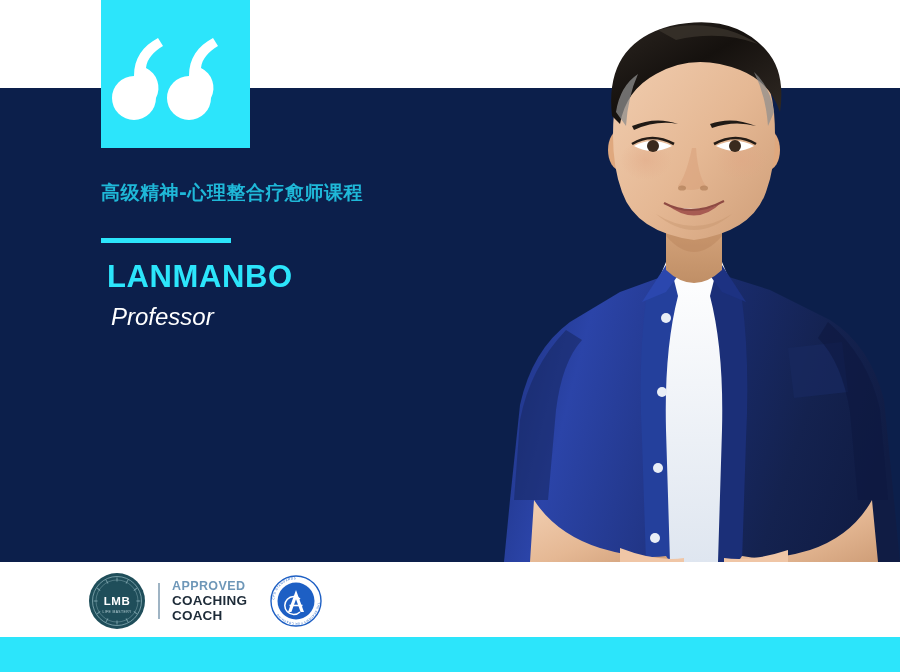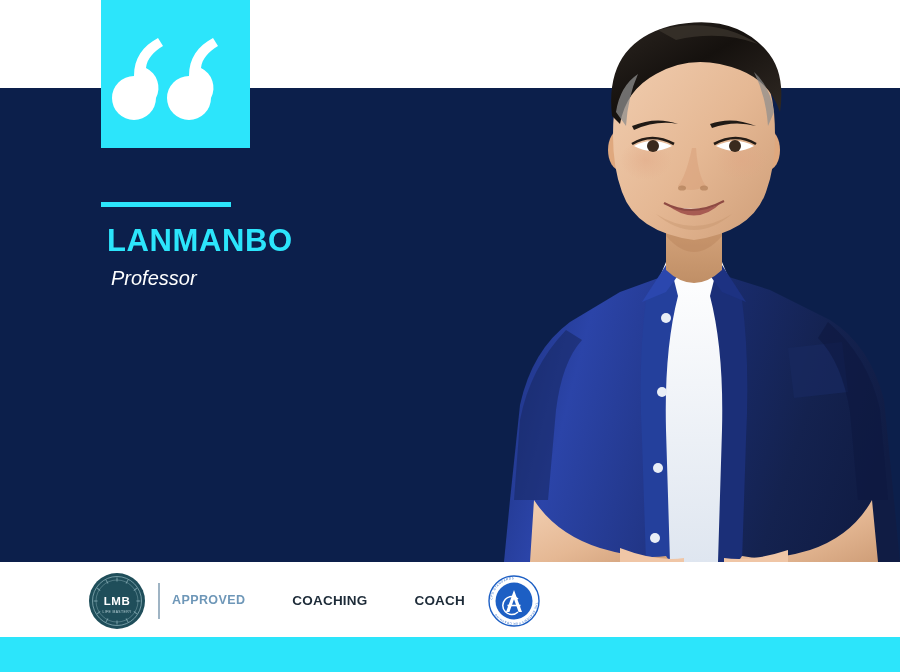--- a/index.html
+++ b/index.html
@@ -98,21 +98,21 @@
   .person-name {
     margin: 16px 0 0 6px;
     color: #2ce5fb;
     font-size: 31px;
     font-weight: bold;
     letter-spacing: 0.6px;
   }
   .person-role {
     margin: 8px 0 0 10px;
     color: #ffffff;
-    font-size: 20px;
+    font-size: 24px;
     font-style: italic;
     font-weight: normal;
   }
 
   
   .footer-strip {
     position: absolute;
     left: 0;
     top: 562px;
     width: 900px;
@@ -135,23 +135,22 @@
     align-items: center;
     gap: 12px;
   }
   .badge-divider {
     width: 2px;
     height: 36px;
     background: #9fb4c4;
   }
   .badge-text {
     display: flex;
-    flex-direction: row;
+    flex-direction: column;
     line-height: 1.12;
-    gap: 47px;
   }
   .badge-text .t-approved {
     color: #6e97b8;
     font-size: 12.5px;
     font-weight: bold;
     letter-spacing: 0.4px;
   }
   .badge-text .t-training,
   .badge-text .t-coach {
     color: #1d2b38;
@@ -290,20 +289,21 @@
   </div>
 
   <div class="quote-block">
     <svg class="quote-glyph" viewBox="0 0 149 148">
       <path d="M55 98 a22 22 0 1 1 -22 -22 c0 -18 9 -30 24 -38 l5 8 c-10 6 -16 13 -17 22 a22 22 0 0 1 10 30 Z" fill="#ffffff"></path>
       <path d="M110 98 a22 22 0 1 1 -22 -22 c0 -18 9 -30 24 -38 l5 8 c-10 6 -16 13 -17 22 a22 22 0 0 1 10 30 Z" fill="#ffffff"></path>
     </svg>
   </div>
 
   <div class="text-col">
+    <div class="subhead-cn">高级精神-心理整合疗愈师课程</div>
     <div class="accent-rule"></div>
     <div class="person-name">LANMANBO</div>
     <div class="person-role">Professor</div>
   </div>
 
   <div class="footer-strip"></div>
 
   <div class="badges">
 
     <div class="badge-lmb">

